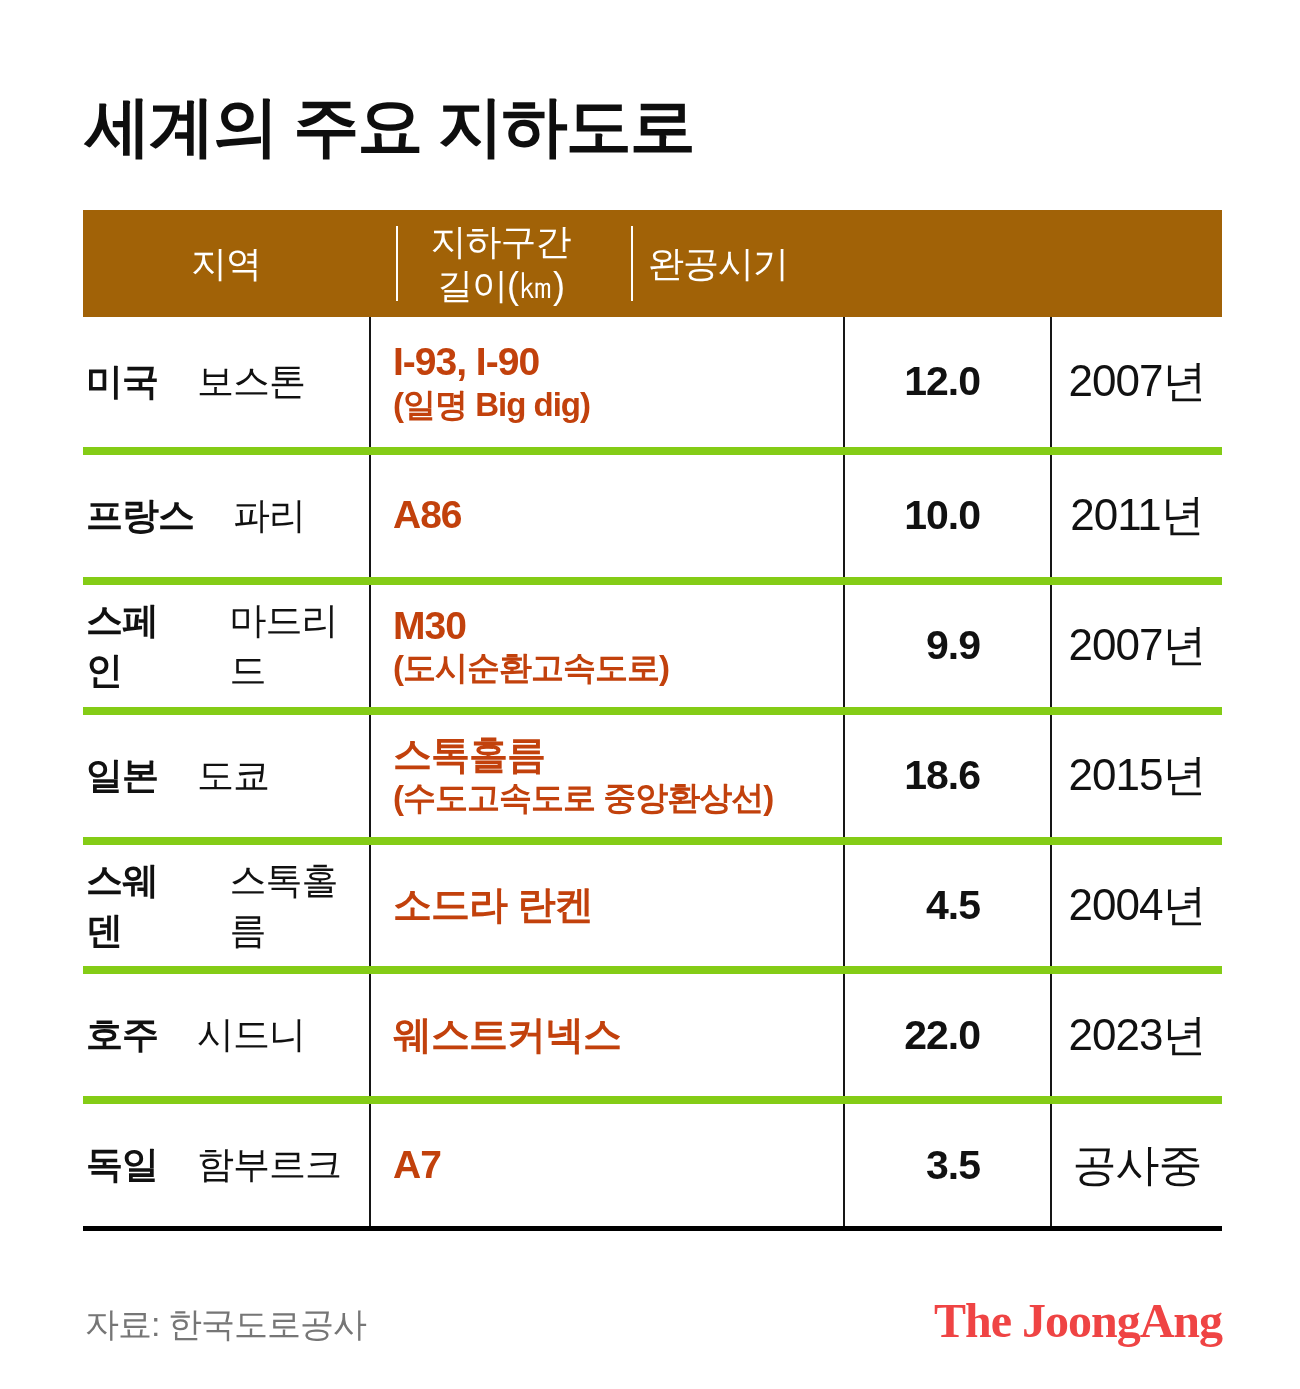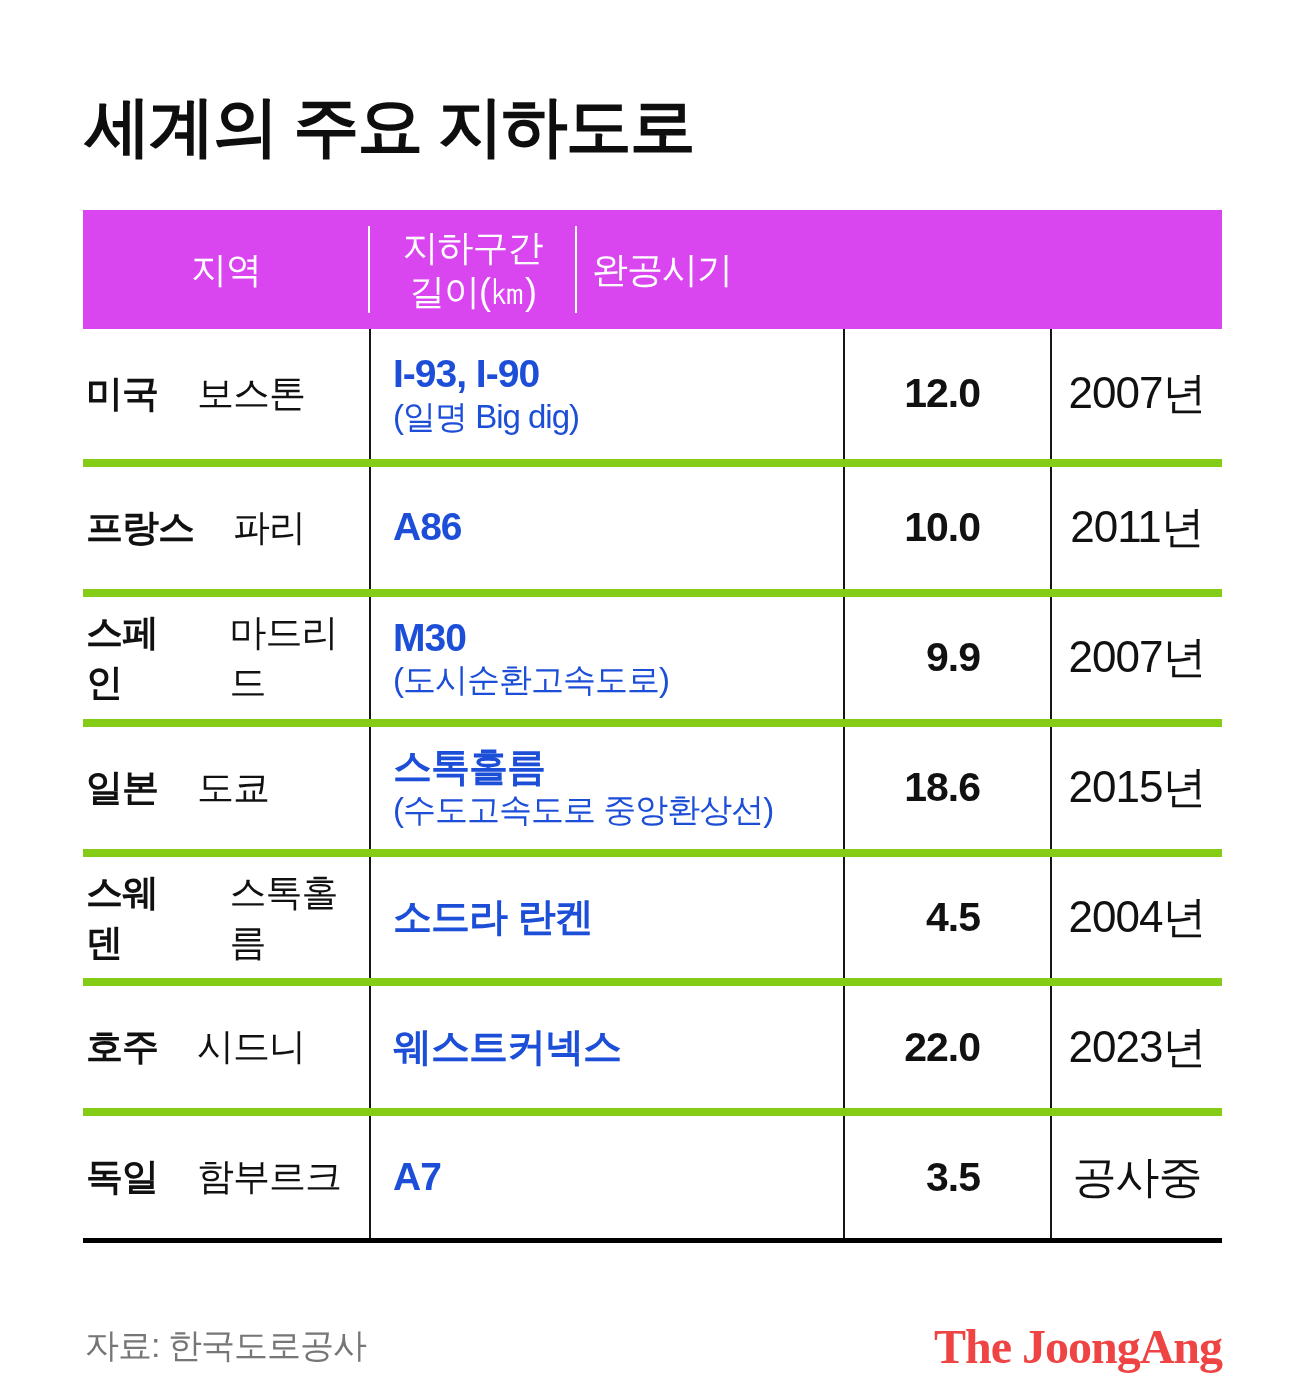--- a/index.html
+++ b/index.html
@@ -14,22 +14,22 @@
   }
   .title {
     position:absolute; left:85px; top:72px;
     font-size:66px; font-weight:900; letter-spacing:-2px;
     color:#0e0e0e; line-height:1.1;margin-top:18px;
   }
   .table {
     position:absolute; left:83px; top:210px; width:1139px;
   }
   .thead {
-    display:flex; height:119px;
-    background:#d946ef; color:#ffffff;
+    display:flex; height:107px;
+    background:#a16207; color:#ffffff;gap:28px;
   }
   .thead .hcell {
     position:relative;
     display:flex; flex-direction:column;
     align-items:center; justify-content:center;
     font-size:36px; font-weight:500; letter-spacing:-1px;
     line-height:1.22;
   }
   .thead .hcell + .hcell::before {
     content:""; position:absolute; left:-1px; top:16px; bottom:16px;
@@ -46,36 +46,36 @@
   .row + .row { border-top:8px solid #84cc16; }
   .cell { display:flex; align-items:center; }
   .cell.c2, .cell.c3, .cell.c4 { border-left:2px solid #161616; }
   .cell-region {
     padding-left:3px; font-size:37px; letter-spacing:-1px;gap:29px;
   }
   .country { font-weight:700; }
   .city { font-weight:400; margin-left:10px; }
   .cell-road {
     flex-direction:column; align-items:flex-start; justify-content:center;
-    padding-left:22px; color:#1d4ed8; letter-spacing:-1px;
+    padding-left:22px; color:#c2410c; letter-spacing:-1px;
   }
   .road-name { font-size:39px; font-weight:700; line-height:1.15; }
-  .road-sub  { font-size:33px; font-weight:400; line-height:1.2; }
+  .road-sub  { font-size:33px; font-weight:700; line-height:1.2; }
   .road-sub:empty { display:none; }
   .cell-length {
     justify-content:flex-end; padding-right:70px;
     font-size:41px; font-weight:700; letter-spacing:-1px;
   }
   .cell-year {
     justify-content:center;
     font-size:44px; font-weight:400; letter-spacing:-1px;
   }
   .footer {
     position:absolute; left:85px; top:1288px; width:1137px; height:60px;
-    display:flex; justify-content:space-between; align-items:center;margin-top:28px;
+    display:flex; justify-content:space-between; align-items:flex-end;
   }
   .source { font-size:34px; color:#767676; letter-spacing:-1px; }
   .logo {
     font-family:"Liberation Serif", serif;
     font-size:48px; font-weight:600; color:#ef4444; letter-spacing:-1px;
   }
 </style>
 </head>
 <body>
 

